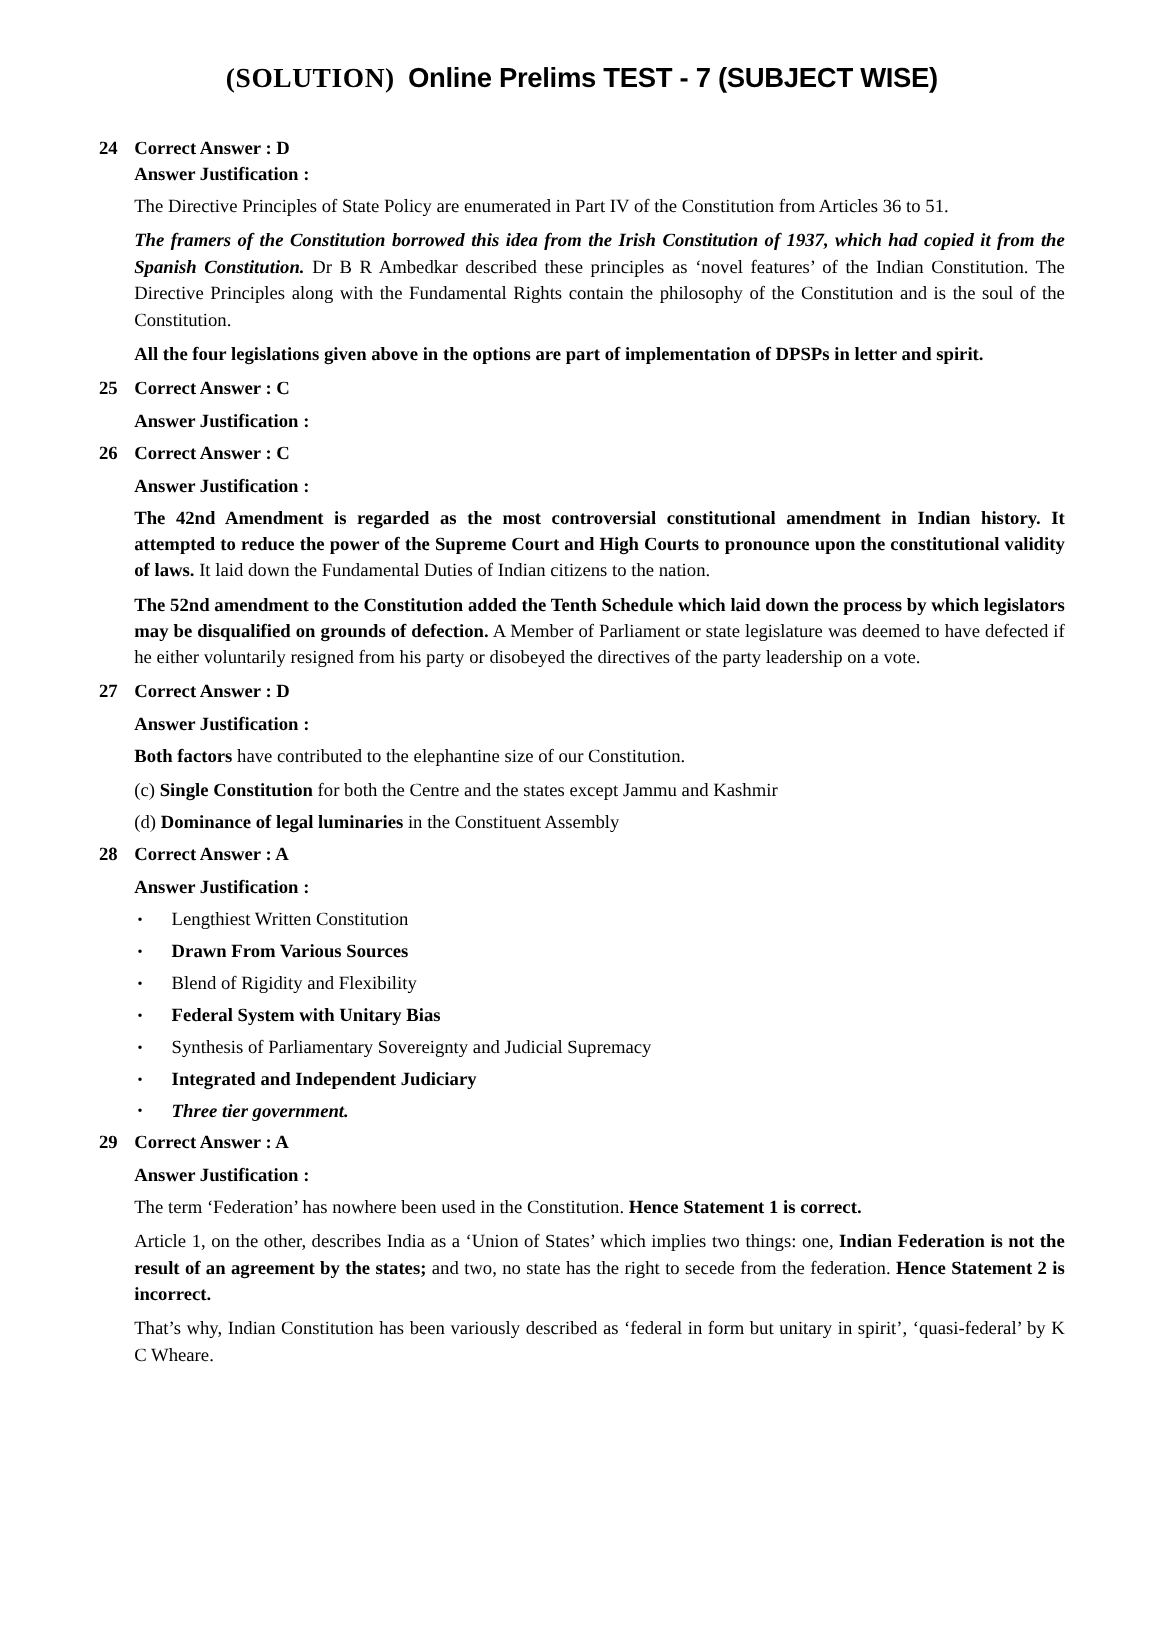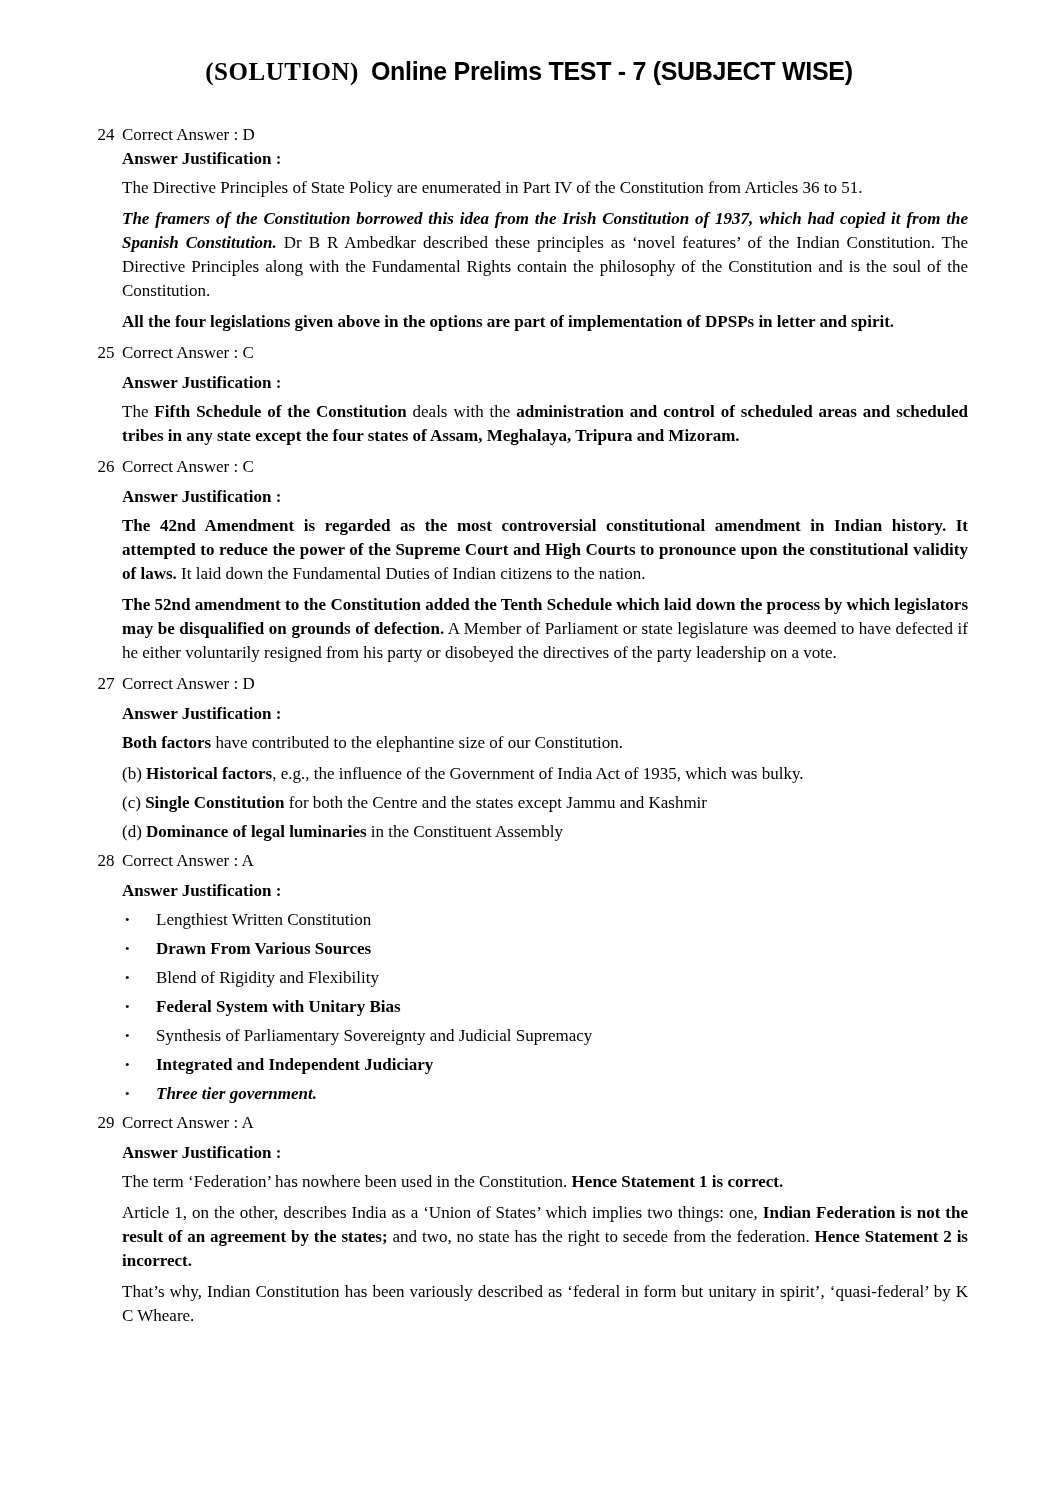--- a/index.html
+++ b/index.html
@@ -37,30 +37,29 @@
     font-family: "Liberation Sans", sans-serif;
     letter-spacing: -0.3px;
   }
   .question {
     display: flex;
     align-items: flex-start;
   }
   .qnum {
     flex: 0 0 32px;
     width: 32px;
-    font-weight: normal;
-    text-align: center;
+    font-weight: bold;
   }
   .qbody {
     flex: 1 1 auto;
     min-width: 0;
   }
   .answer-line {
     margin: 0 0 6px 0;
-    font-weight: normal;
+    font-weight: bold;
   }
   .question:first-of-type .answer-line {
     margin-bottom: 0;
   }
   .justification-label {
     margin: 0 0 5px 0;
     font-weight: bold;
   }
   .para {
     margin: 0 0 7px 0;
@@ -101,39 +100,37 @@
           <p class="para"><span class="run ">The Directive Principles of State Policy are enumerated in Part IV of the Constitution from Articles 36 to 51.</span></p>
           <p class="para"><span class="run bi">The framers of the Constitution borrowed this idea from the Irish Constitution of 1937, which had copied it from the Spanish Constitution.</span><span class="run "> Dr B R Ambedkar described these principles as ‘novel features’ of the Indian Constitution. The Directive Principles along with the Fundamental Rights contain the philosophy of the Constitution and is the soul of the Constitution.</span></p>
           <p class="para"><span class="run b">All the four legislations given above in the options are part of implementation of DPSPs in letter and spirit.</span></p>
         </div>
       </div>
       <div class="question">
         <div class="qnum">25</div>
         <div class="qbody">
           <p class="answer-line">Correct Answer : C</p>
           <p class="justification-label">Answer Justification :</p>
-          <p class="para"><span class="run ">The </span><span class="run b">Fifth Schedule of the Constitution</span><span class="run "> deals with the </span><span class="run b">administration and control of scheduled areas and scheduled tribes in any state except the four states of Assam, Meghalaya, Tripura and Mizoram.</span></p>
         </div>
       </div>
       <div class="question">
         <div class="qnum">26</div>
         <div class="qbody">
           <p class="answer-line">Correct Answer : C</p>
           <p class="justification-label">Answer Justification :</p>
           <p class="para"><span class="run b">The 42nd Amendment is regarded as the most controversial constitutional amendment in Indian history. It attempted to reduce the power of the Supreme Court and High Courts to pronounce upon the constitutional validity of laws.</span><span class="run "> It laid down the Fundamental Duties of Indian citizens to the nation.</span></p>
           <p class="para"><span class="run b">The 52nd amendment to the Constitution added the Tenth Schedule which laid down the process by which legislators may be disqualified on grounds of defection.</span><span class="run "> A Member of Parliament or state legislature was deemed to have defected if he either voluntarily resigned from his party or disobeyed the directives of the party leadership on a vote.</span></p>
         </div>
       </div>
       <div class="question">
         <div class="qnum">27</div>
         <div class="qbody">
           <p class="answer-line">Correct Answer : D</p>
           <p class="justification-label">Answer Justification :</p>
           <p class="para"><span class="run b">Both factors</span><span class="run "> have contributed to the elephantine size of our Constitution.</span></p>
-          <p class="para lettered"><span class="run ">(b) </span><span class="run b">Historical factors</span><span class="run ">, e.g., the influence of the Government of India Act of 1935, which was bulky.</span></p>
           <p class="para lettered"><span class="run ">(c) </span><span class="run b">Single Constitution</span><span class="run "> for both the Centre and the states except Jammu and Kashmir</span></p>
           <p class="para lettered"><span class="run ">(d) </span><span class="run b">Dominance of legal luminaries</span><span class="run "> in the Constituent Assembly</span></p>
         </div>
       </div>
       <div class="question">
         <div class="qnum">28</div>
         <div class="qbody">
           <p class="answer-line">Correct Answer : A</p>
           <p class="justification-label">Answer Justification :</p>
           <div class="bullet-item">

